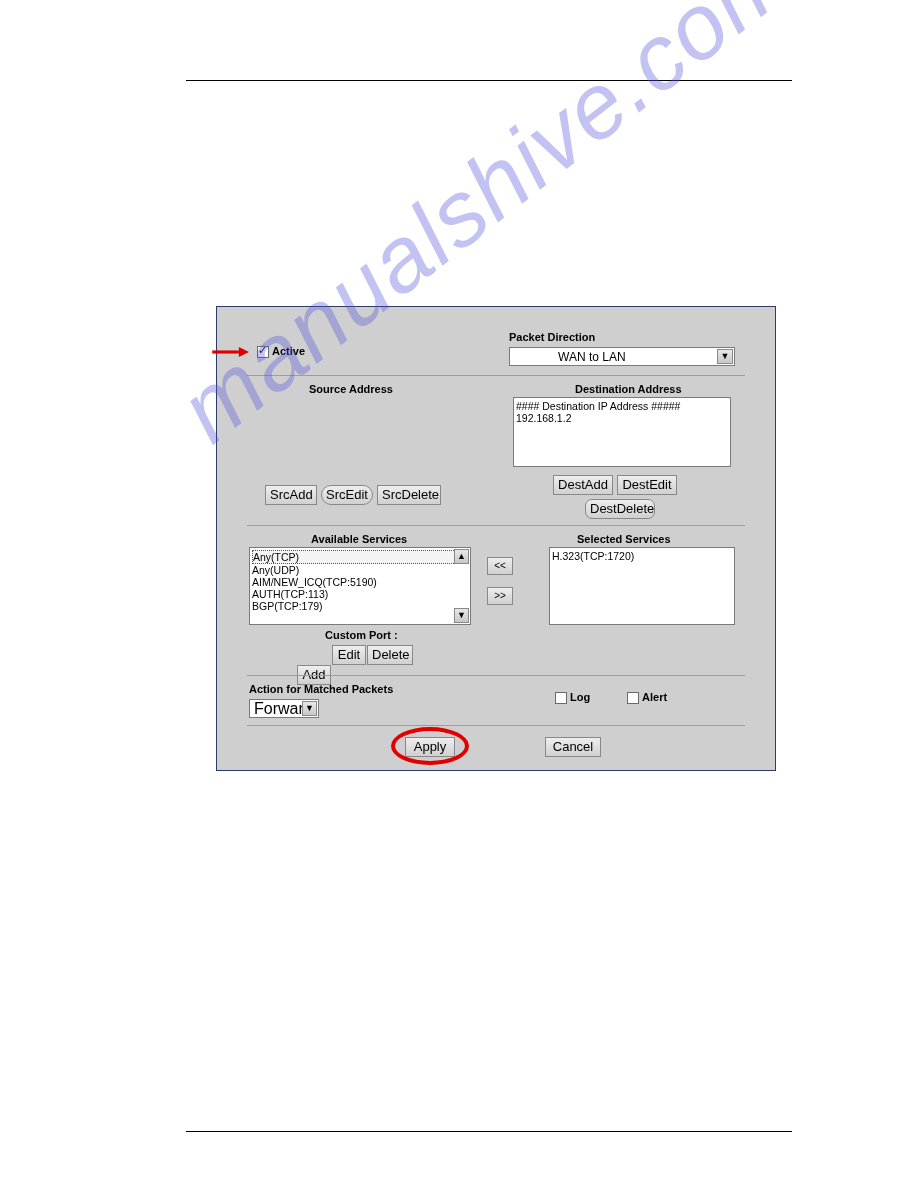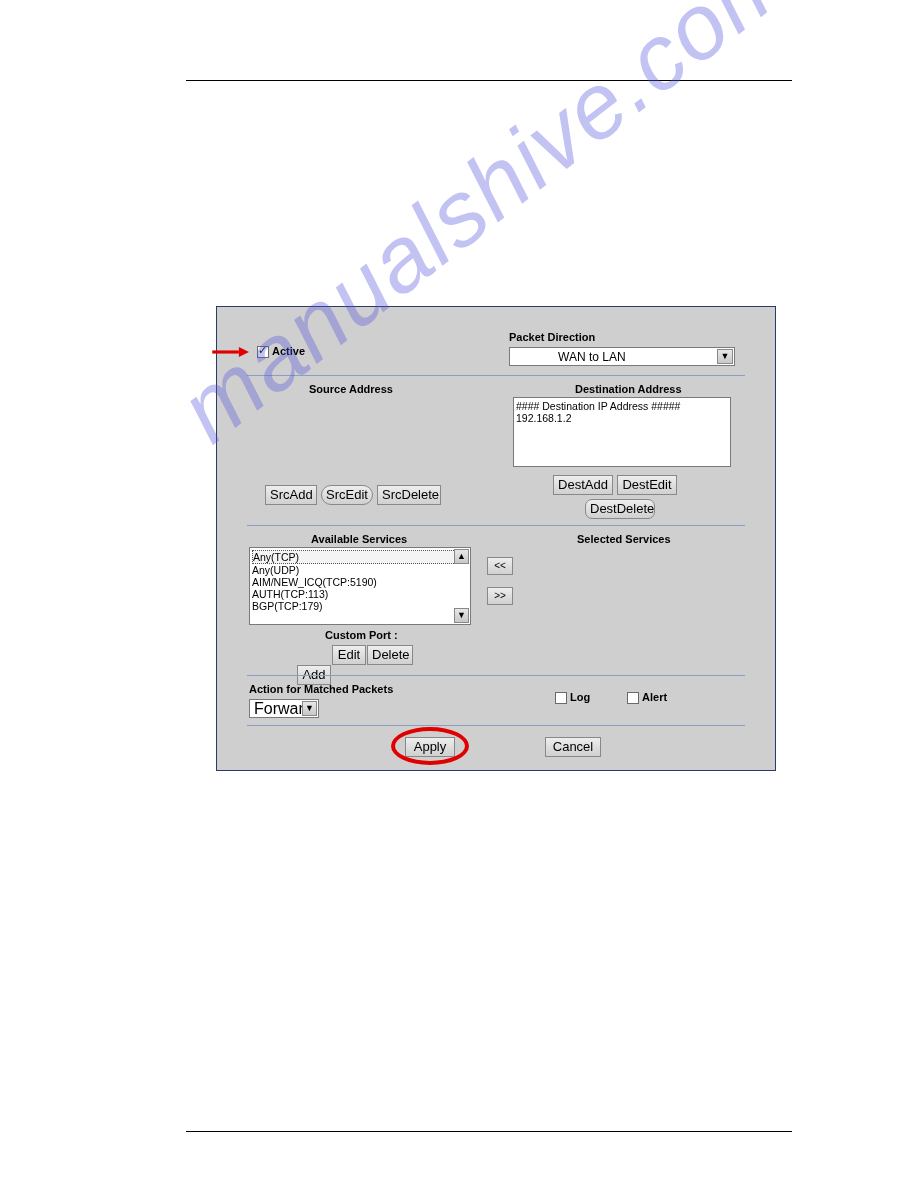--- a/index.html
+++ b/index.html
@@ -253,20 +253,23 @@
 
     <div class="listbox avail-box">
       <div class="line first">Any(TCP)</div>
       <div class="line">Any(UDP)</div>
       <div class="line">AIM/NEW_ICQ(TCP:5190)</div>
       <div class="line">AUTH(TCP:113)</div>
       <div class="line">BGP(TCP:179)</div>
       <span class="scroll-up">▲</span>
       <span class="scroll-dn">▼</span>
     </div>
+    <div class="listbox sel-box">
+      <div class="line">H.323(TCP:1720)</div>
+    </div>
 
     <div class="movebtn move-l">&lt;&lt;</div>
     <div class="movebtn move-r">&gt;&gt;</div>
 
     <div class="section cp-label">Custom Port :</div>
     <div class="winbtn cp-add">Add</div>
     <div class="winbtn cp-edit">Edit</div>
     <div class="winbtn cp-del">Delete</div>
 
     <div class="thin-hr hr3"></div>

